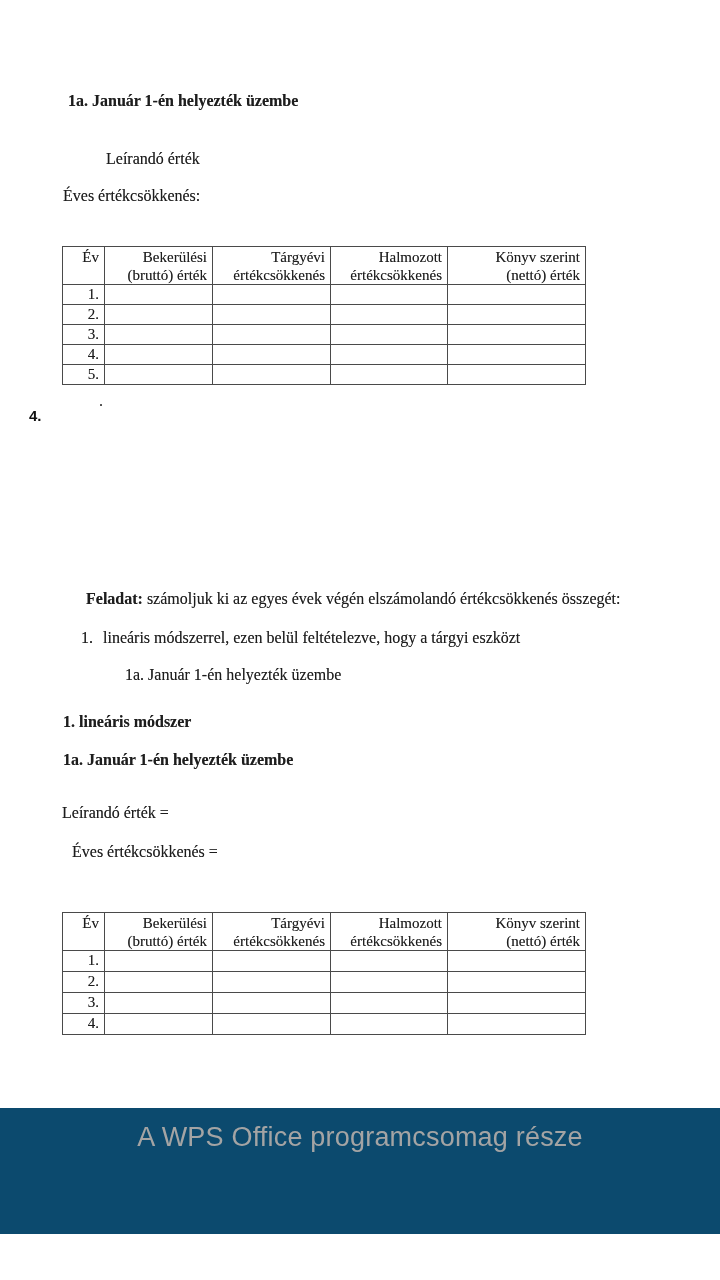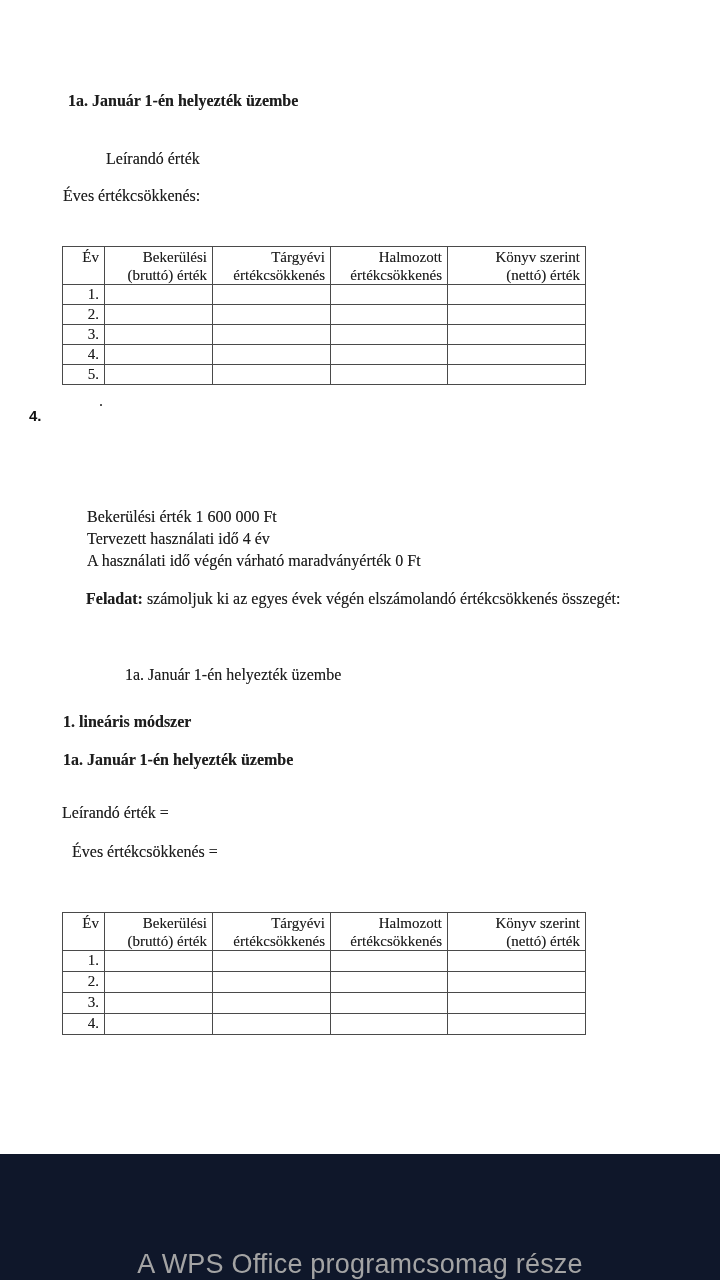--- a/index.html
+++ b/index.html
@@ -52,25 +52,25 @@
     text-shadow: none;
   }
   .stray-dot {
     position: absolute;
     font-size: 16px;
     color: #1d1d1d;
   }
   
   .footer-band {
     position: absolute;
-    left: 0; top: 1154px;
+    left: 0; top: 1108px;
     width: 720px; height: 126px;
-    background: #0f172a;
+    background: #0c4a6e;
     display: flex;
-    align-items: flex-end;
+    align-items: flex-start;
     justify-content: center;
     padding-top: 14px;
   }
   .footer-text {
     font-family: "Liberation Sans", "DejaVu Sans", sans-serif;
     font-size: 27px;
     color: #a4a4a4;
     letter-spacing: 0.2px;
   }
 </style>
@@ -152,28 +152,24 @@
           <td></td>
           <td></td>
       </tr>
     </tbody>
   </table>
 
   <div class="margin-num" style="left:29px; top:407px;">4.</div>
   <div class="stray-dot" style="left:99px; top:392px;">.</div>
 
 
-  <div class="doc-text" style="left:87px; top:506px; line-height:22px;">
-    <div>Bekerülési érték 1 600 000 Ft</div>
-    <div>Tervezett használati idő 4 év</div>
-    <div>A használati idő végén várható maradványérték 0 Ft</div>
-  </div>
 
   <div class="doc-text" style="left:86px; top:588px;"><span class="bold">Feladat:</span><span> számoljuk ki az egyes évek végén elszámolandó értékcsökkenés összegét:</span></div>
 
+  <div class="doc-text" style="left:81px; top:627px;"><span style="margin-right:10px;">1.</span><span>lineáris módszerrel, ezen belül feltételezve, hogy a tárgyi eszközt</span></div>
 
   <div class="doc-text" style="left:125px; top:664px;">1a. Január 1-én helyezték üzembe</div>
 
   <div class="doc-text bold" style="left:63px; top:711px;">1. lineáris módszer</div>
 
   <div class="doc-text bold" style="left:63px; top:749px;">1a. Január 1-én helyezték üzembe</div>
 
   <div class="doc-text" style="left:62px; top:802px;">Leírandó érték =</div>
 
   <div class="doc-text" style="left:72px; top:841px;">Éves értékcsökkenés =</div>

